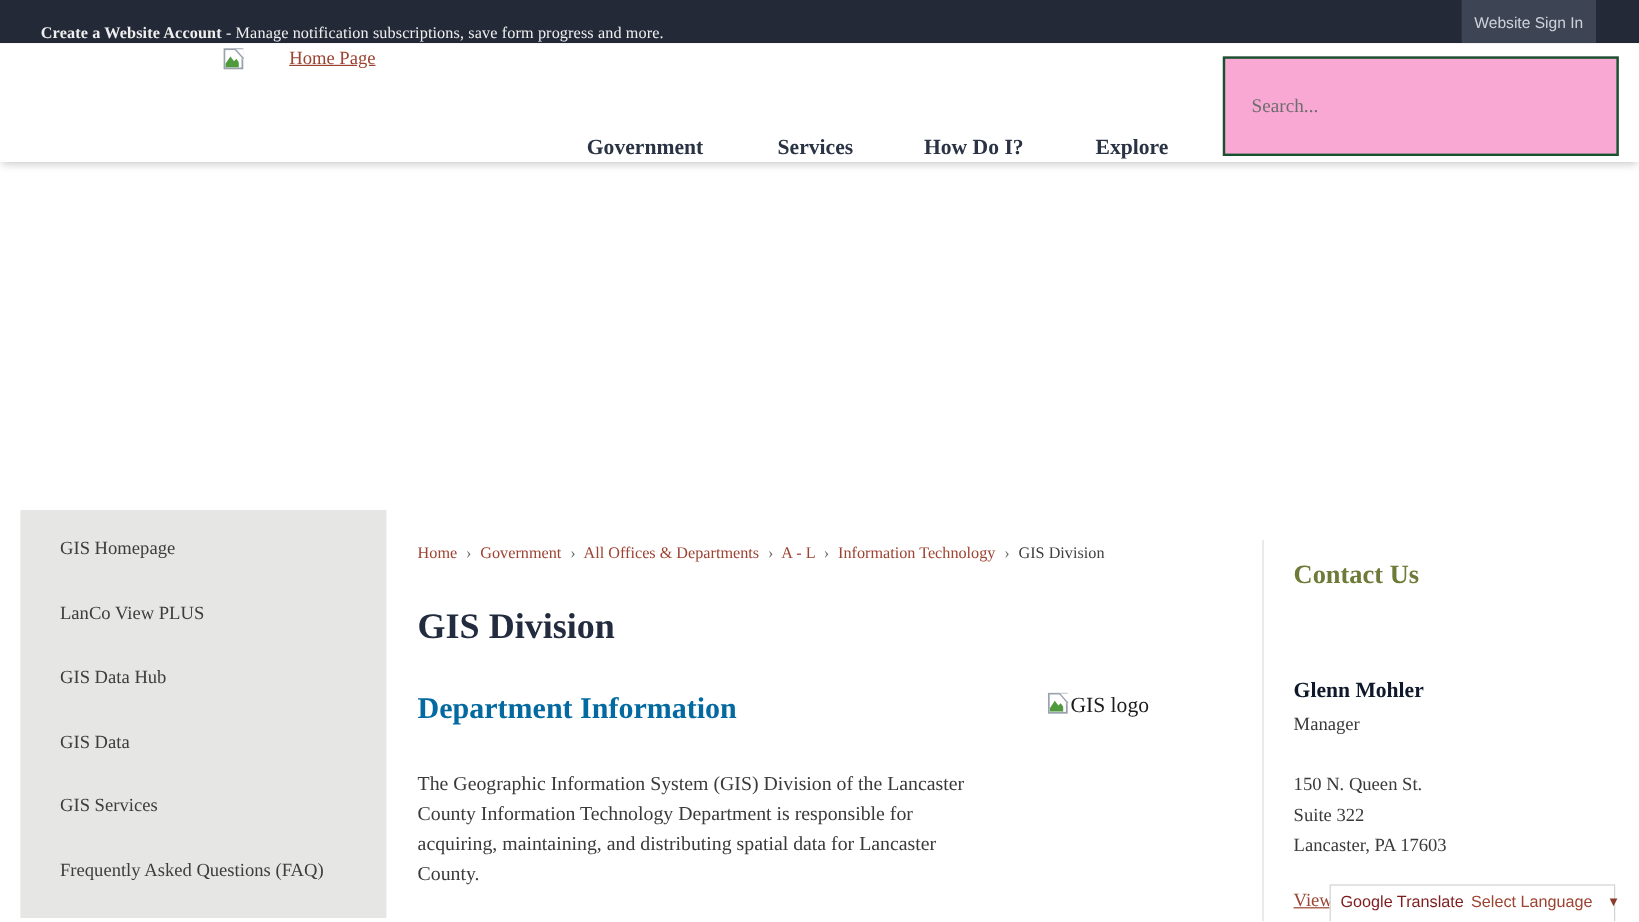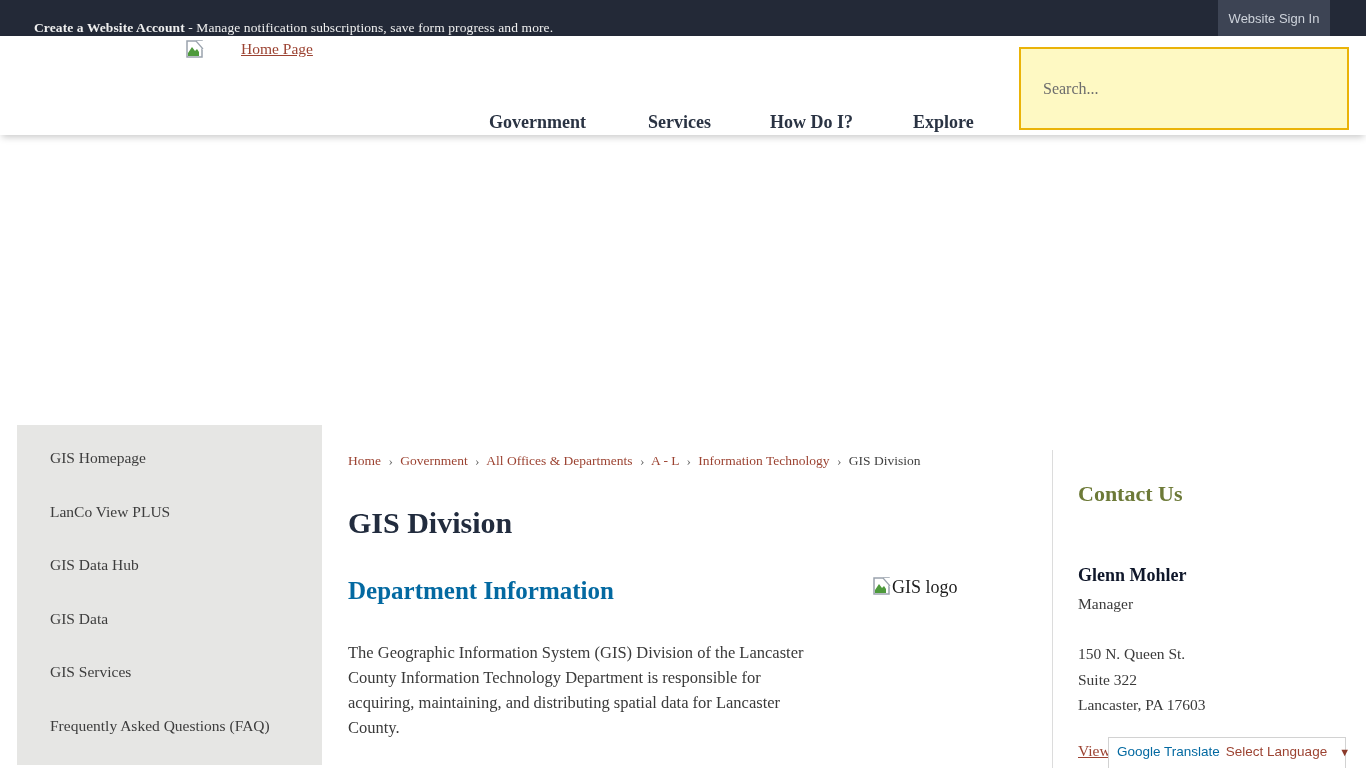--- a/index.html
+++ b/index.html
@@ -66,22 +66,22 @@
     white-space: nowrap;
   }
   .nav-government { left: 489px; }
   .nav-services   { left: 648px; }
   .nav-howdoi     { left: 770px; }
   .nav-explore    { left: 913px; }
 
   .search-box {
     position: absolute; left: 1019px; top: 11px;
     width: 330px; height: 83px;
-    border: 2px solid #eab308;
-    background: #fef9c3;
+    border: 2px solid #14532d;
+    background: #f9a8d4;
   }
   .search-input {
     width: 100%; height: 100%;
     border: none; outline: none;
     padding-left: 22px;
     font-family: "Liberation Serif", serif;
     font-size: 16px;
     color: #444444;
     background: transparent;
   }
@@ -146,21 +146,20 @@
   .v-divider {
     position: absolute; left: 1052px; top: 450px;
     width: 1px; height: 318px;
     background: #dcdcdc;
   }
   .contact-panel { position: absolute; left: 1078px; top: 0; width: 288px; height: 768px; }
   .contact-title {
     position: absolute; left: 0; top: 466px;
     font-size: 22px; font-weight: bold;
     color: #6d7a38;
-    margin-top: 15px;
   }
   .contact-name {
     position: absolute; left: 0; top: 565px;
     font-size: 18px; font-weight: bold;
     color: #0f172a;
   }
   .contact-role {
     position: absolute; left: 0; top: 595px;
     font-size: 15.5px; color: #3a3a3a;
   }
@@ -183,21 +182,21 @@
     width: 238px; height: 42px;
     background: #ffffff;
     border: 1px solid #d2d2d2;
     z-index: 6;
     display: flex; align-items: flex-start;
     padding: 6px 6px 0 8px;
     font-family: "Liberation Sans", sans-serif;
     font-size: 13.5px;
     white-space: nowrap;
   }
-  .translate-brand { color: #0369a1; margin-right: 6px; }
+  .translate-brand { color: #7f1d1d; margin-right: 6px; }
   .translate-select {
     color: #9c4332; cursor: pointer;
     margin-right: 6px;
   }
   .translate-divider {
     width: 1px; height: 16px; background: #d9b8b0;
     margin-right: 6px; margin-top: 1px;
   }
   .translate-arrow { color: #8b3a2a; font-size: 11px; cursor: pointer; margin-top: 2px; }
 </style>

